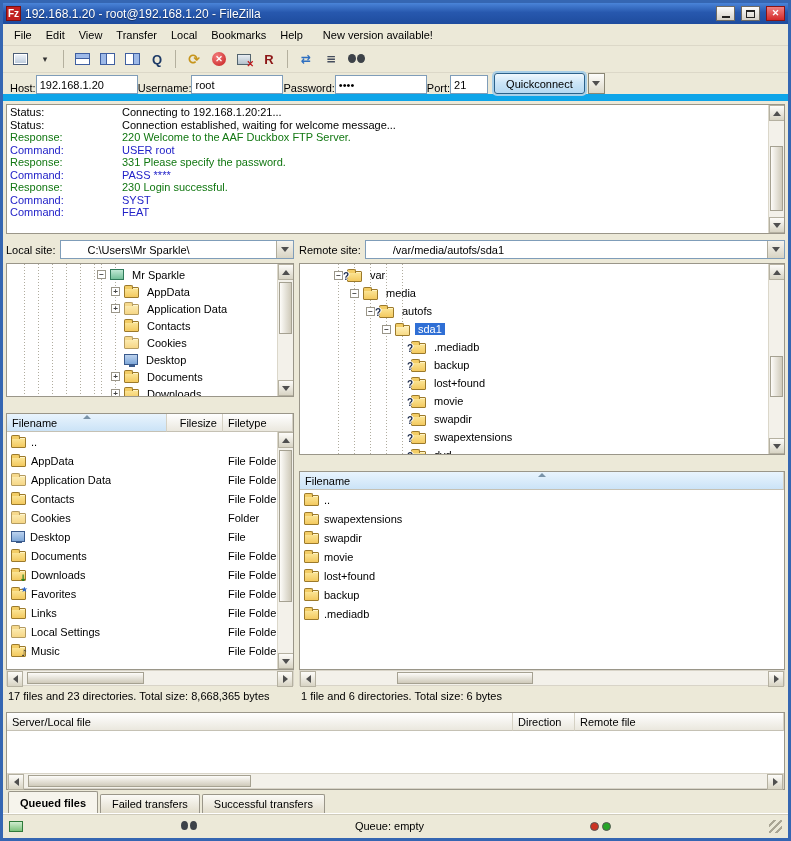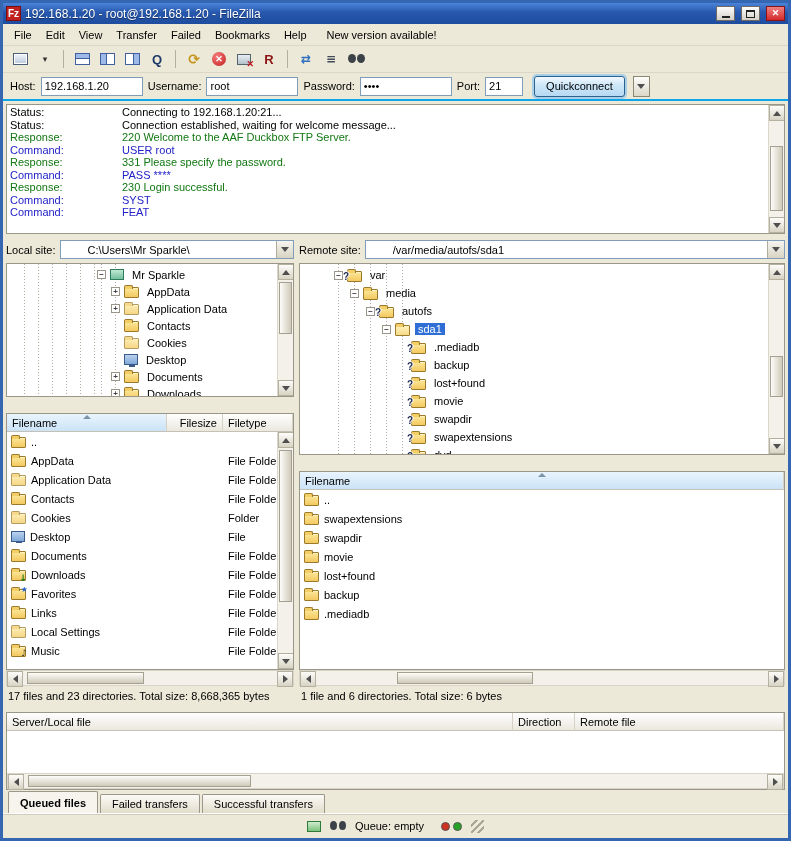--- a/index.html
+++ b/index.html
@@ -32,21 +32,21 @@
   .cancel-icon{width:14px;height:14px;border-radius:50%;background:radial-gradient(circle at 35% 30%,#f47c7c,#c41e1e);color:#fff;font:bold 9px/14px "Liberation Sans",sans-serif;text-align:center;}
   .disconnect-icon{width:14px;height:11px;border:1px solid #53646e;background:linear-gradient(#e8edf2,#b4c2cc);position:relative;}
   .disconnect-icon::after{content:"\2715";position:absolute;right:-4px;bottom:-5px;color:#c0181c;font:bold 9px/9px "Liberation Sans",sans-serif;}
   .reconnect-icon{font:bold 13px/13px "Liberation Sans",sans-serif;color:#8c1616;}
   .compare-icon{font:bold 12px/12px "DejaVu Sans",sans-serif;color:#2e6fc0;}
   .sync-icon{font:bold 12px/12px "DejaVu Sans",sans-serif;color:#444c5c;}
   .binoculars-icon{position:relative;width:17px;height:10px;}
   .binoculars-icon::before,.binoculars-icon::after{content:"";position:absolute;top:0;width:8px;height:9px;border-radius:50%;background:#3d4248;}
   .binoculars-icon::before{left:0;}.binoculars-icon::after{right:0;}
   
-  .quickbar{height:28px;flex:none;display:flex;align-items:center;gap:5px;padding:0 7px;border-bottom:2px solid #0ea5e9;}
+  .quickbar{height:28px;flex:none;display:flex;align-items:flex-end;padding:0 7px;border-bottom:7px solid #0ea5e9;}
   .qlabel{white-space:nowrap;}
   .qinput{height:19px;border:1px solid #7f9db9;background:#fff;font:11px "Liberation Sans",sans-serif;padding:0 3px;}
   .qinput.host{width:102px;}.qinput.user{width:92px;}.qinput.pass{width:92px;}.qinput.port{width:38px;}
   .qcbtn{height:21px;padding:0 11px;display:flex;align-items:center;border:1px solid #2c628b;border-radius:3px;background:linear-gradient(#f1f9fe,#cde6f8 45%,#b6d9f2);box-shadow:0 0 0 2px #a8cfe8;margin-left:6px;}
   .qcdrop{width:17px;height:21px;display:flex;align-items:center;justify-content:center;border:1px solid #8a8775;background:linear-gradient(#fdfdfb,#dcd8c8);margin-left:3px;}
   
   .logwrap{height:130px;flex:none;margin:3px 3px 0 3px;background:#fff;border:1px solid #9a9689;position:relative;overflow:hidden;padding:1px 18px 1px 3px;}
   .logline{line-height:12.5px;white-space:nowrap;}
   .ltype{display:inline-block;width:112px;}
   
@@ -131,21 +131,21 @@
   
   .queuebox{flex:none;height:78px;margin:6px 3px 0 3px;border:1px solid #9a9689;background:#fff;display:flex;flex-direction:column;}
   .queuebox .hcell:nth-child(1){width:506px;flex:none;}
   .queuebox .hcell:nth-child(2){width:62px;flex:none;}
   .queuebox .hcell:nth-child(3){flex:1;}
   .queuebody{flex:1;background:#fff;}
   
   .tabsrow{height:23px;flex:none;display:flex;align-items:flex-end;padding-left:5px;gap:2px;}
   .tab{height:19px;display:flex;align-items:center;padding:0 11px;background:linear-gradient(#fbfaf6,#e2ddcc);border:1px solid #9a9689;border-bottom:none;border-radius:2px 2px 0 0;white-space:nowrap;}
   .tab.active{height:22px;background:#f6f4ec;font-weight:bold;}
-  .statusbar{height:25px;flex:none;display:flex;align-items:center;justify-content:center;gap:9px;padding:0 6px;border-top:1px solid #fff;box-shadow:inset 0 1px 0 #cfcbbb;}
+  .statusbar{height:25px;flex:none;display:flex;align-items:center;justify-content:space-between;gap:9px;padding:0 6px;border-top:1px solid #fff;box-shadow:inset 0 1px 0 #cfcbbb;}
   .sbicon.act{width:14px;height:11px;border:1px solid #2f7a3a;background:linear-gradient(#cfeccf,#7cc27c);}
   .sbicon.binoc{position:relative;width:16px;height:10px;display:inline-block;}
   .sbicon.binoc::before,.sbicon.binoc::after{content:"";position:absolute;top:0;width:7px;height:9px;border-radius:50%;background:#3d4248;}
   .sbicon.binoc::before{left:0;}.sbicon.binoc::after{right:0;}
   .sbqueue{white-space:nowrap;}
   .leds{display:flex;gap:3px;align-items:center;margin-left:8px;}
   .led{width:9px;height:9px;border-radius:50%;border:1px solid #555;}
   .grip{width:13px;height:13px;background:repeating-linear-gradient(135deg,transparent 0 3px,#aaa695 3px 5px);}
 </style>
 </head>
@@ -165,21 +165,21 @@
     <span class="wbtn close">
         <span>✕</span>
       </span>
   </div>
 
   <div class="menubar">
       <span class="menu-item">File</span>
       <span class="menu-item">Edit</span>
       <span class="menu-item">View</span>
       <span class="menu-item">Transfer</span>
-      <span class="menu-item">Failed</span>
+      <span class="menu-item">Local</span>
       <span class="menu-item">Bookmarks</span>
       <span class="menu-item">Help</span>
       <span class="menu-item">New version available!</span>
     </div>
 
   <div class="toolbar">
       <span class="tbtn">
         <span class="ticon site-manager-icon"></span>
       </span>
       <span class="tbtn">

